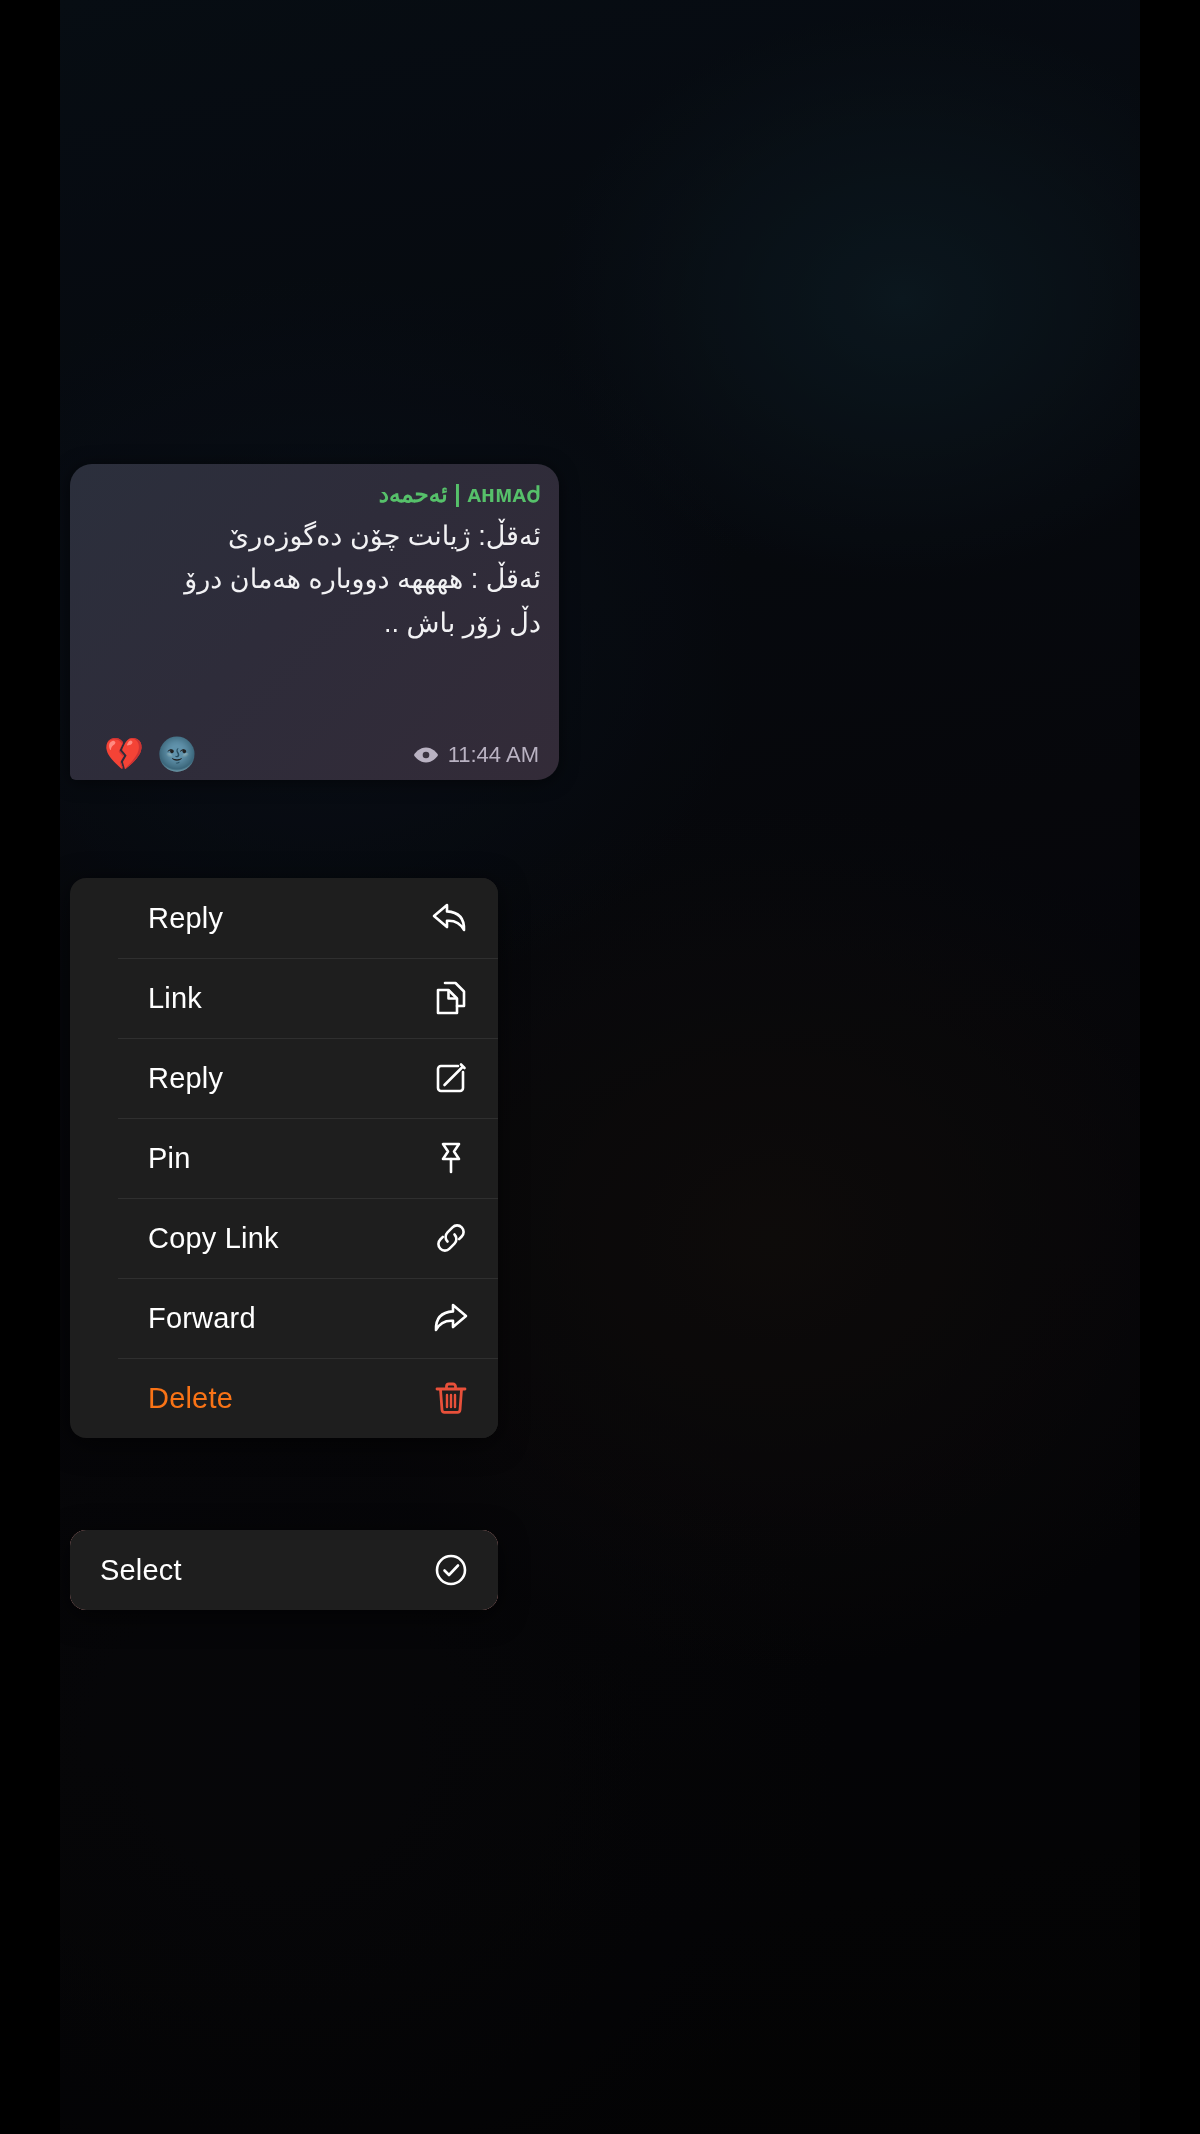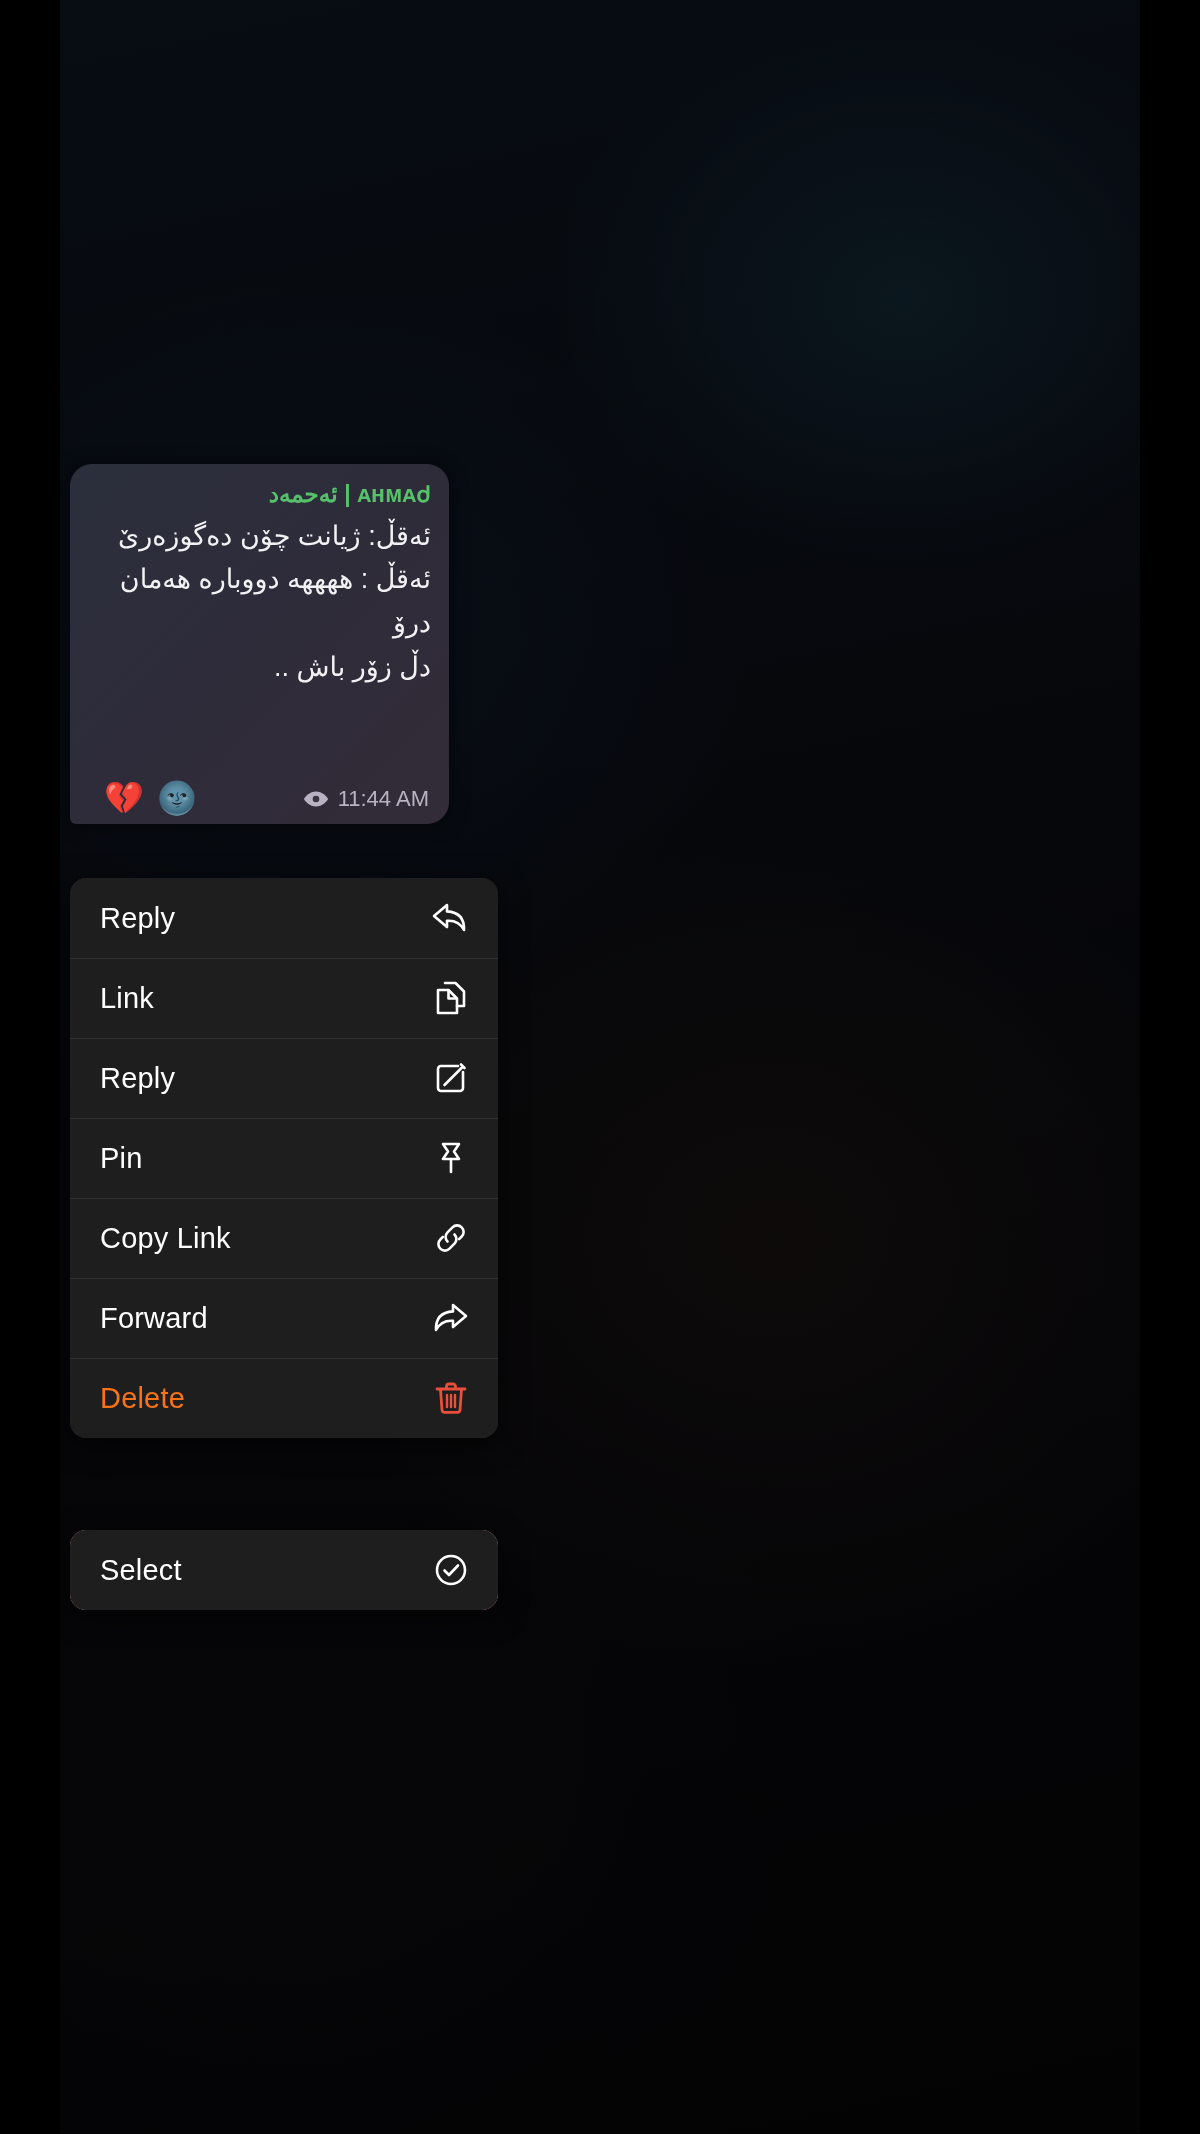--- a/index.html
+++ b/index.html
@@ -48,21 +48,21 @@
     position: absolute;
     inset: 0;
     background: rgba(0,0,0,0.30);
   }
 
   
   #message-bubble {
     position: absolute;
     left: 10px;
     top: 464px;
-    width: 379px;
+    width: 489px;
     border-radius: 22px 22px 22px 6px;
     background: linear-gradient(135deg, #2b2f3c 0%, #2e2c3a 45%, #332b38 100%);
     padding: 16px 18px 10px 18px;
     box-shadow: 0 2px 18px rgba(0,0,0,0.55);
   }
 
   #bubble-sender {
     color: #56c16a;
     font-size: 23px;
     font-weight: 700;
@@ -112,20 +112,21 @@
   
   #context-menu {
     position: absolute;
     left: 10px;
     top: 878px;
     width: 428px;
     border-radius: 16px;
     background: #1e1e1e;
     overflow: hidden;
     box-shadow: 0 6px 28px rgba(0,0,0,0.6);
+    padding-left: 48px;
   }
 
   .menu-item {
     position: relative;
     height: 80px;
     display: flex;
     align-items: center;
     justify-content: space-between;
     padding: 0 28px 0 30px;
     background: #1e1e1e;

